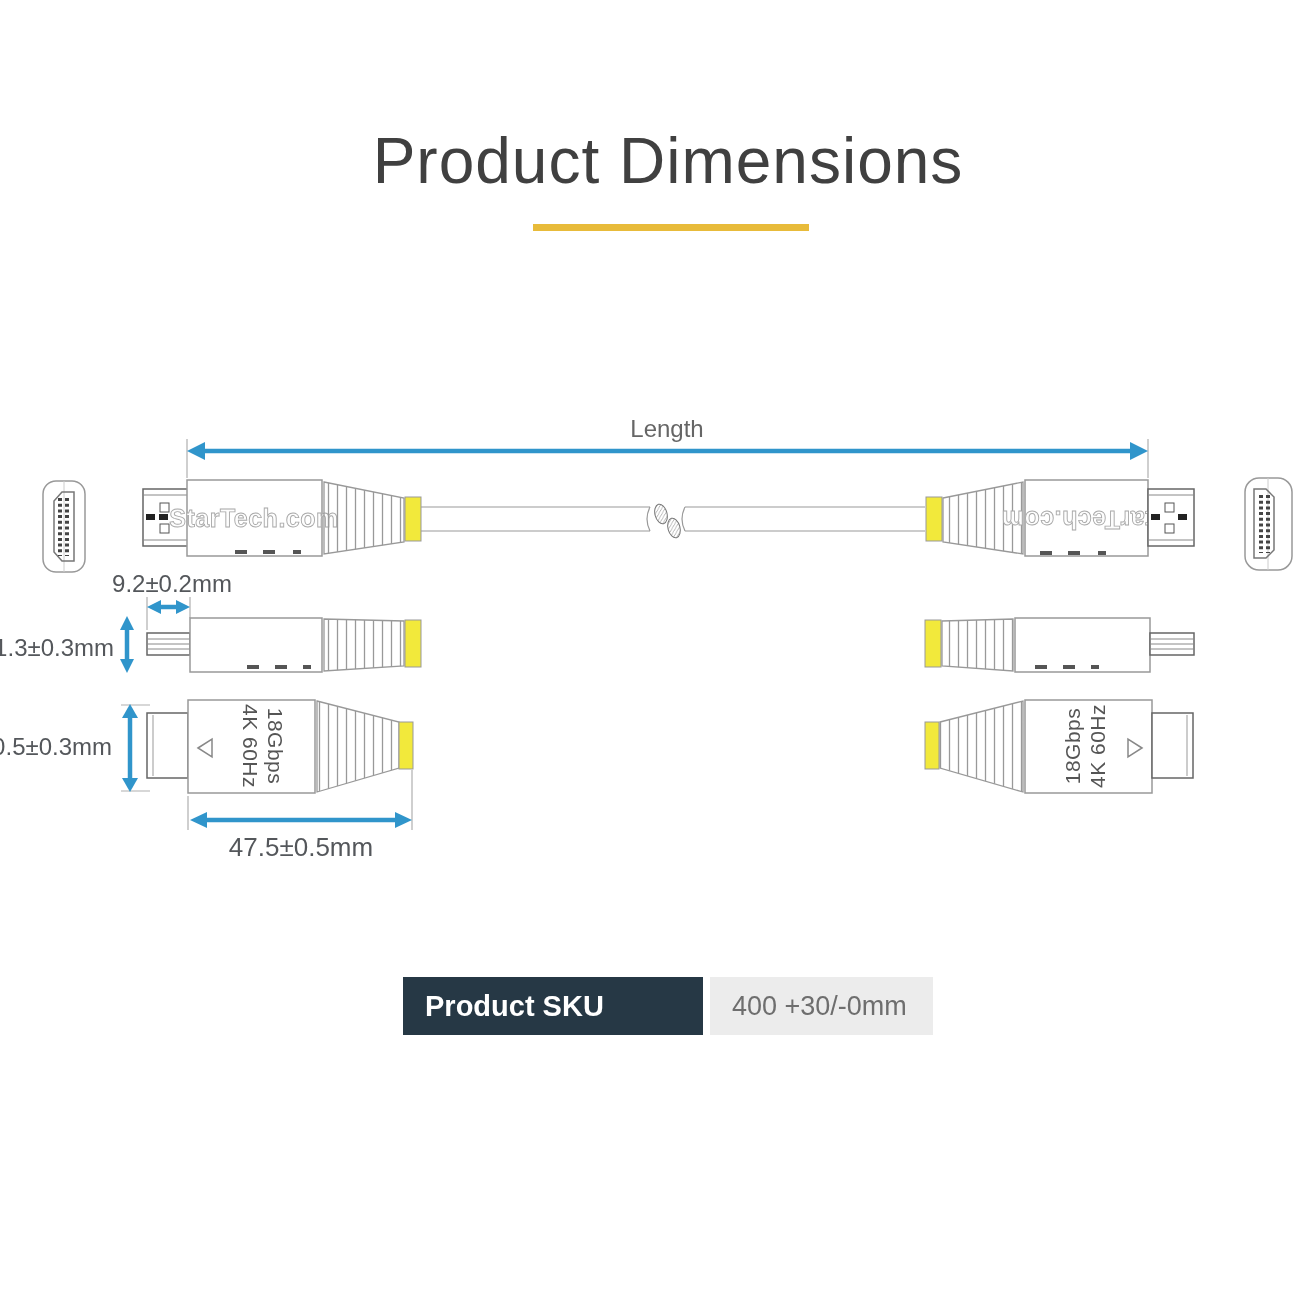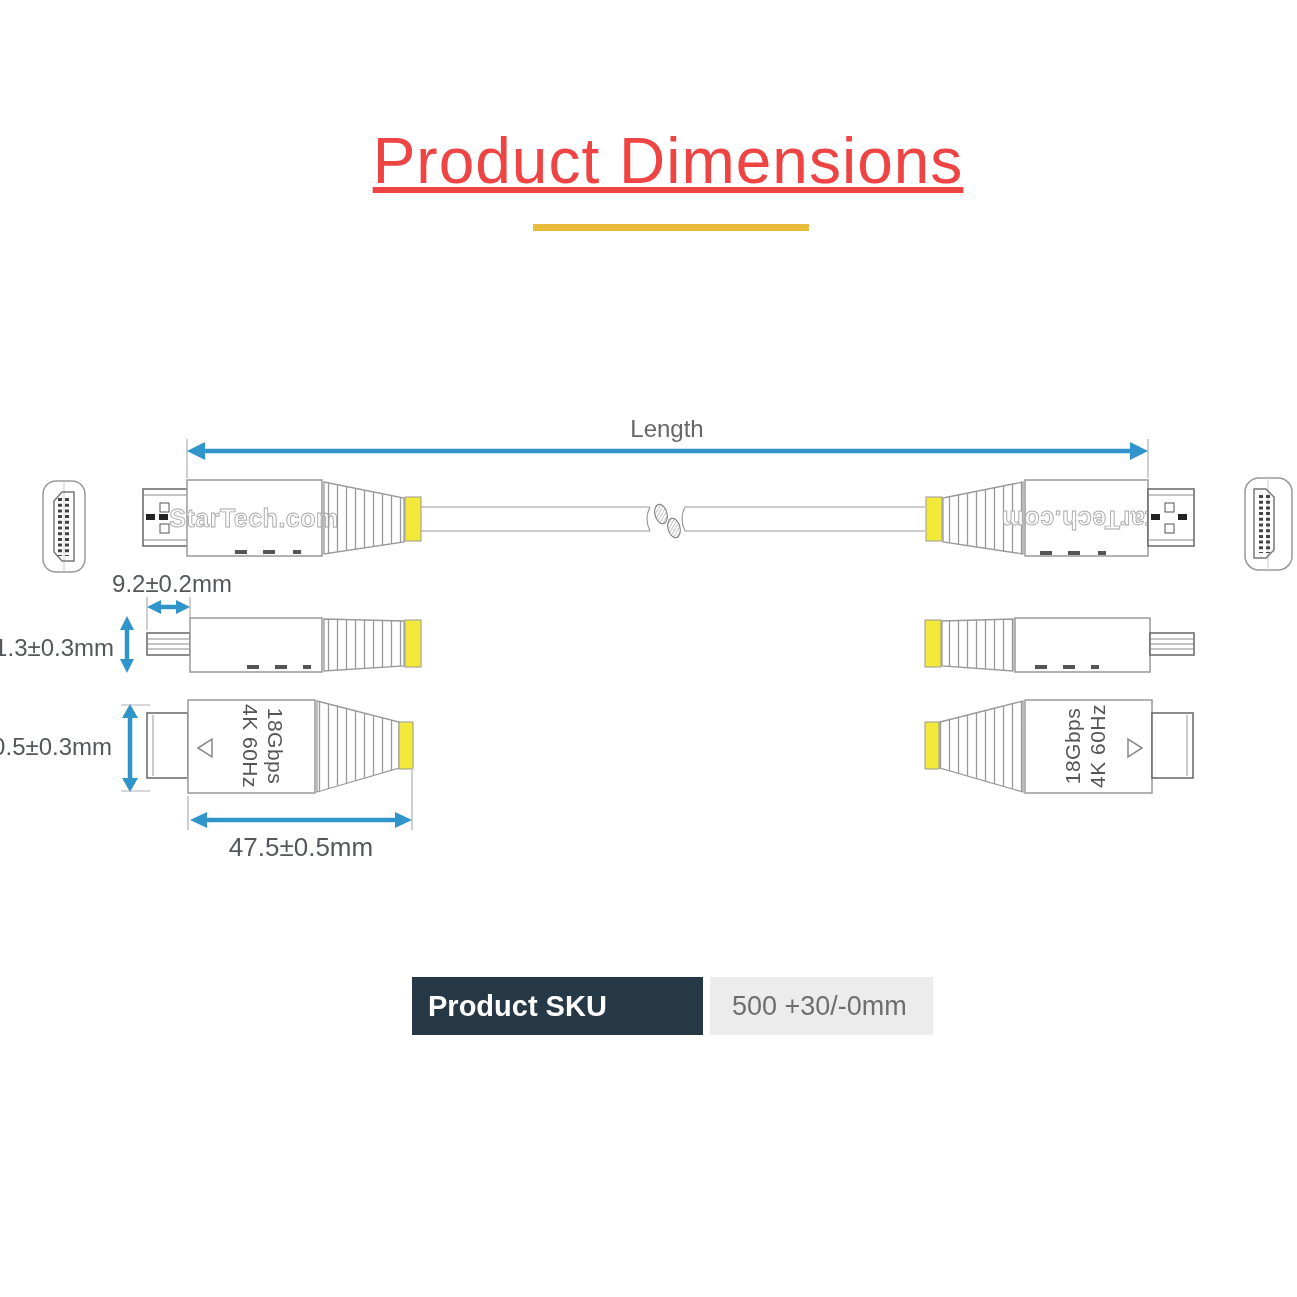--- a/index.html
+++ b/index.html
@@ -1,30 +1,30 @@
 <!DOCTYPE html>
 <html><head>
 <meta charset="utf-8">
 <style>
   html,body{margin:0;padding:0;background:#fff;}
   body{font-family:"Liberation Sans",sans-serif;}
   .page{position:relative;width:1297px;height:1297px;background:#fff;overflow:hidden;}
   .title{position:absolute;top:124px;left:668px;transform:translateX(-50%);
-         font-size:64px;font-weight:300;letter-spacing:1px;color:#ef4444;white-space:nowrap;text-decoration:underline;}
+         font-size:64px;font-weight:300;letter-spacing:1px;color:#404040;white-space:nowrap;}
   .title-underline{position:absolute;top:224px;left:533px;width:276px;height:7px;background:#e8bb3a;}
   svg{position:absolute;left:0;top:0;}
   svg text{font-family:"Liberation Sans",sans-serif;}
   .dim-label{fill:#54575b;font-size:24px;}
   .len-label{fill:#666;font-size:24px;}
   .brand-text{fill:#fdfdfd;stroke:#a8a8a8;stroke-width:0.9px;font-size:25px;font-weight:600;letter-spacing:0.5px;}
   .spec-text{fill:#555;font-size:21px;letter-spacing:0.5px;}
   .spec-table{position:absolute;left:403px;top:977px;display:grid;
               grid-template-columns:300px 223px;gap:4px 7px;}
   .spec-table .hcell{background:#263845;color:#fff;height:58px;display:flex;align-items:center;
-              padding-left:16px;font-size:29px;font-weight:600;margin-left:9px;}
+              padding-left:22px;font-size:29px;font-weight:600;}
   .spec-table .cell{background:#ececec;color:#6e6e6e;height:58px;display:flex;align-items:center;
               padding-left:22px;font-size:27px;}
 </style>
 </head>
 <body>
 
 <div class="page">
 
   <div class="title">Product Dimensions</div>
   <div class="title-underline"></div>
@@ -167,16 +167,16 @@
       <polygon points="1142,748 1128,739 1128,757" fill="#fff" stroke="#888" stroke-width="1.5"></polygon>
       <text x="1105" y="746" text-anchor="middle" transform="rotate(-90 1105 746)" class="spec-text">4K 60Hz</text>
       <text x="1080" y="746" text-anchor="middle" transform="rotate(-90 1080 746)" class="spec-text">18Gbps</text>
       <rect x="1152" y="713" width="41" height="65" fill="#fff" stroke="#666" stroke-width="1.5"></rect>
       <path d="M1187,715 V776" stroke="#999" stroke-width="1" fill="none"></path>
     </g>
   </svg>
 
   <div class="spec-table">
     <div class="hcell">Product SKU</div>
-    <div class="cell">500 +30/-0mm</div>
+    <div class="cell">400 +30/-0mm</div>
   </div>
 
 </div>
 
 </body></html>

